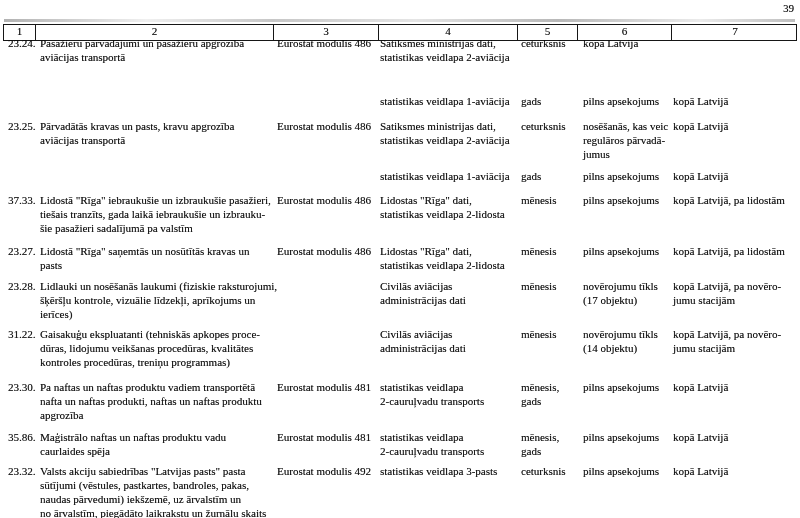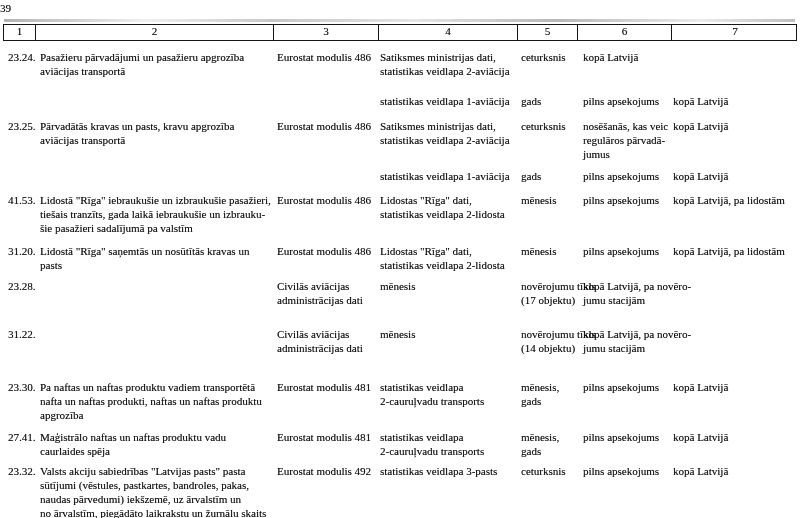--- a/index.html
+++ b/index.html
@@ -9,21 +9,21 @@
     background:#ffffff;
     font-family:"Liberation Serif", serif;
     font-size:11px;
     line-height:14px;
     color:#0d0d0d;
     overflow:hidden;
     text-shadow:0.2px 0 0 rgba(0,0,0,0.45);
   }
   .page-number {
     position:absolute; top:1px; left:0; width:794px;
-    text-align:left;
+    text-align:right;
   }
   
   .scan-smudge {
     position:absolute; top:19px; left:4px; width:791px; height:2.5px;
     background:linear-gradient(90deg,
       rgba(0,0,0,0.30), rgba(0,0,0,0.06) 18%, rgba(0,0,0,0.22) 34%,
       rgba(0,0,0,0.10) 52%, rgba(0,0,0,0.28) 70%, rgba(0,0,0,0.08) 88%,
       rgba(0,0,0,0.25));
     filter:blur(0.7px);
   }
@@ -61,21 +61,21 @@
   <div class="thead">
     <div class="th">1</div>
     <div class="th">2</div>
     <div class="th">3</div>
     <div class="th">4</div>
     <div class="th">5</div>
     <div class="th">6</div>
     <div class="th">7</div>
   </div>
 
-  <div class="row" style="top:50px">
+  <div class="row" style="top:36px">
     <div class="cell">23.24.</div>
     <div class="cell">Pasažieru pārvadājumi un pasažieru apgrozība
 aviācijas transportā</div>
     <div class="cell">Eurostat modulis 486</div>
     <div class="cell">Satiksmes ministrijas dati,
 statistikas veidlapa 2-aviācija</div>
     <div class="cell">ceturksnis</div>
     <div class="cell">kopā Latvijā</div>
   </div>
 
@@ -107,58 +107,64 @@
     <div class="cell"></div>
     <div class="cell"></div>
     <div class="cell"></div>
     <div class="cell">statistikas veidlapa 1-aviācija</div>
     <div class="cell">gads</div>
     <div class="cell">pilns apsekojums</div>
     <div class="cell">kopā Latvijā</div>
   </div>
 
   <div class="row" style="top:193px">
-    <div class="cell">41.53.</div>
+    <div class="cell">37.33.</div>
     <div class="cell">Lidostā "Rīga" iebraukušie un izbraukušie pasažieri,
 tiešais tranzīts, gada laikā iebraukušie un izbrauku-
 šie pasažieri sadalījumā pa valstīm</div>
     <div class="cell">Eurostat modulis 486</div>
     <div class="cell">Lidostas "Rīga" dati,
 statistikas veidlapa 2-lidosta</div>
     <div class="cell">mēnesis</div>
     <div class="cell">pilns apsekojums</div>
     <div class="cell">kopā Latvijā, pa lidostām</div>
   </div>
 
   <div class="row" style="top:244px">
-    <div class="cell">31.20.</div>
+    <div class="cell">23.27.</div>
     <div class="cell">Lidostā "Rīga" saņemtās un nosūtītās kravas un
 pasts</div>
     <div class="cell">Eurostat modulis 486</div>
     <div class="cell">Lidostas "Rīga" dati,
 statistikas veidlapa 2-lidosta</div>
     <div class="cell">mēnesis</div>
     <div class="cell">pilns apsekojums</div>
     <div class="cell">kopā Latvijā, pa lidostām</div>
   </div>
 
   <div class="row" style="top:279px">
     <div class="cell">23.28.</div>
+    <div class="cell">Lidlauki un nosēšanās laukumi (fiziskie raksturojumi,
+šķēršļu kontrole, vizuālie līdzekļi, aprīkojums un
+ierīces)</div>
     <div class="cell"></div>
     <div class="cell">Civilās aviācijas
 administrācijas dati</div>
     <div class="cell">mēnesis</div>
     <div class="cell">novērojumu tīkls
 (17 objektu)</div>
     <div class="cell">kopā Latvijā, pa novēro-
 jumu stacijām</div>
   </div>
 
   <div class="row" style="top:327px">
     <div class="cell">31.22.</div>
+    <div class="cell">Gaisakuģu ekspluatanti (tehniskās apkopes proce-
+dūras, lidojumu veikšanas procedūras, kvalitātes
+kontroles procedūras, treniņu programmas)</div>
     <div class="cell"></div>
     <div class="cell">Civilās aviācijas
 administrācijas dati</div>
     <div class="cell">mēnesis</div>
     <div class="cell">novērojumu tīkls
 (14 objektu)</div>
     <div class="cell">kopā Latvijā, pa novēro-
 jumu stacijām</div>
   </div>
 
@@ -170,21 +176,21 @@
     <div class="cell">Eurostat modulis 481</div>
     <div class="cell">statistikas veidlapa
 2-cauruļvadu transports</div>
     <div class="cell">mēnesis,
 gads</div>
     <div class="cell">pilns apsekojums</div>
     <div class="cell">kopā Latvijā</div>
   </div>
 
   <div class="row" style="top:430px">
-    <div class="cell">27.41.</div>
+    <div class="cell">35.86.</div>
     <div class="cell">Maģistrālo naftas un naftas produktu vadu
 caurlaides spēja</div>
     <div class="cell">Eurostat modulis 481</div>
     <div class="cell">statistikas veidlapa
 2-cauruļvadu transports</div>
     <div class="cell">mēnesis,
 gads</div>
     <div class="cell">pilns apsekojums</div>
     <div class="cell">kopā Latvijā</div>
   </div>

